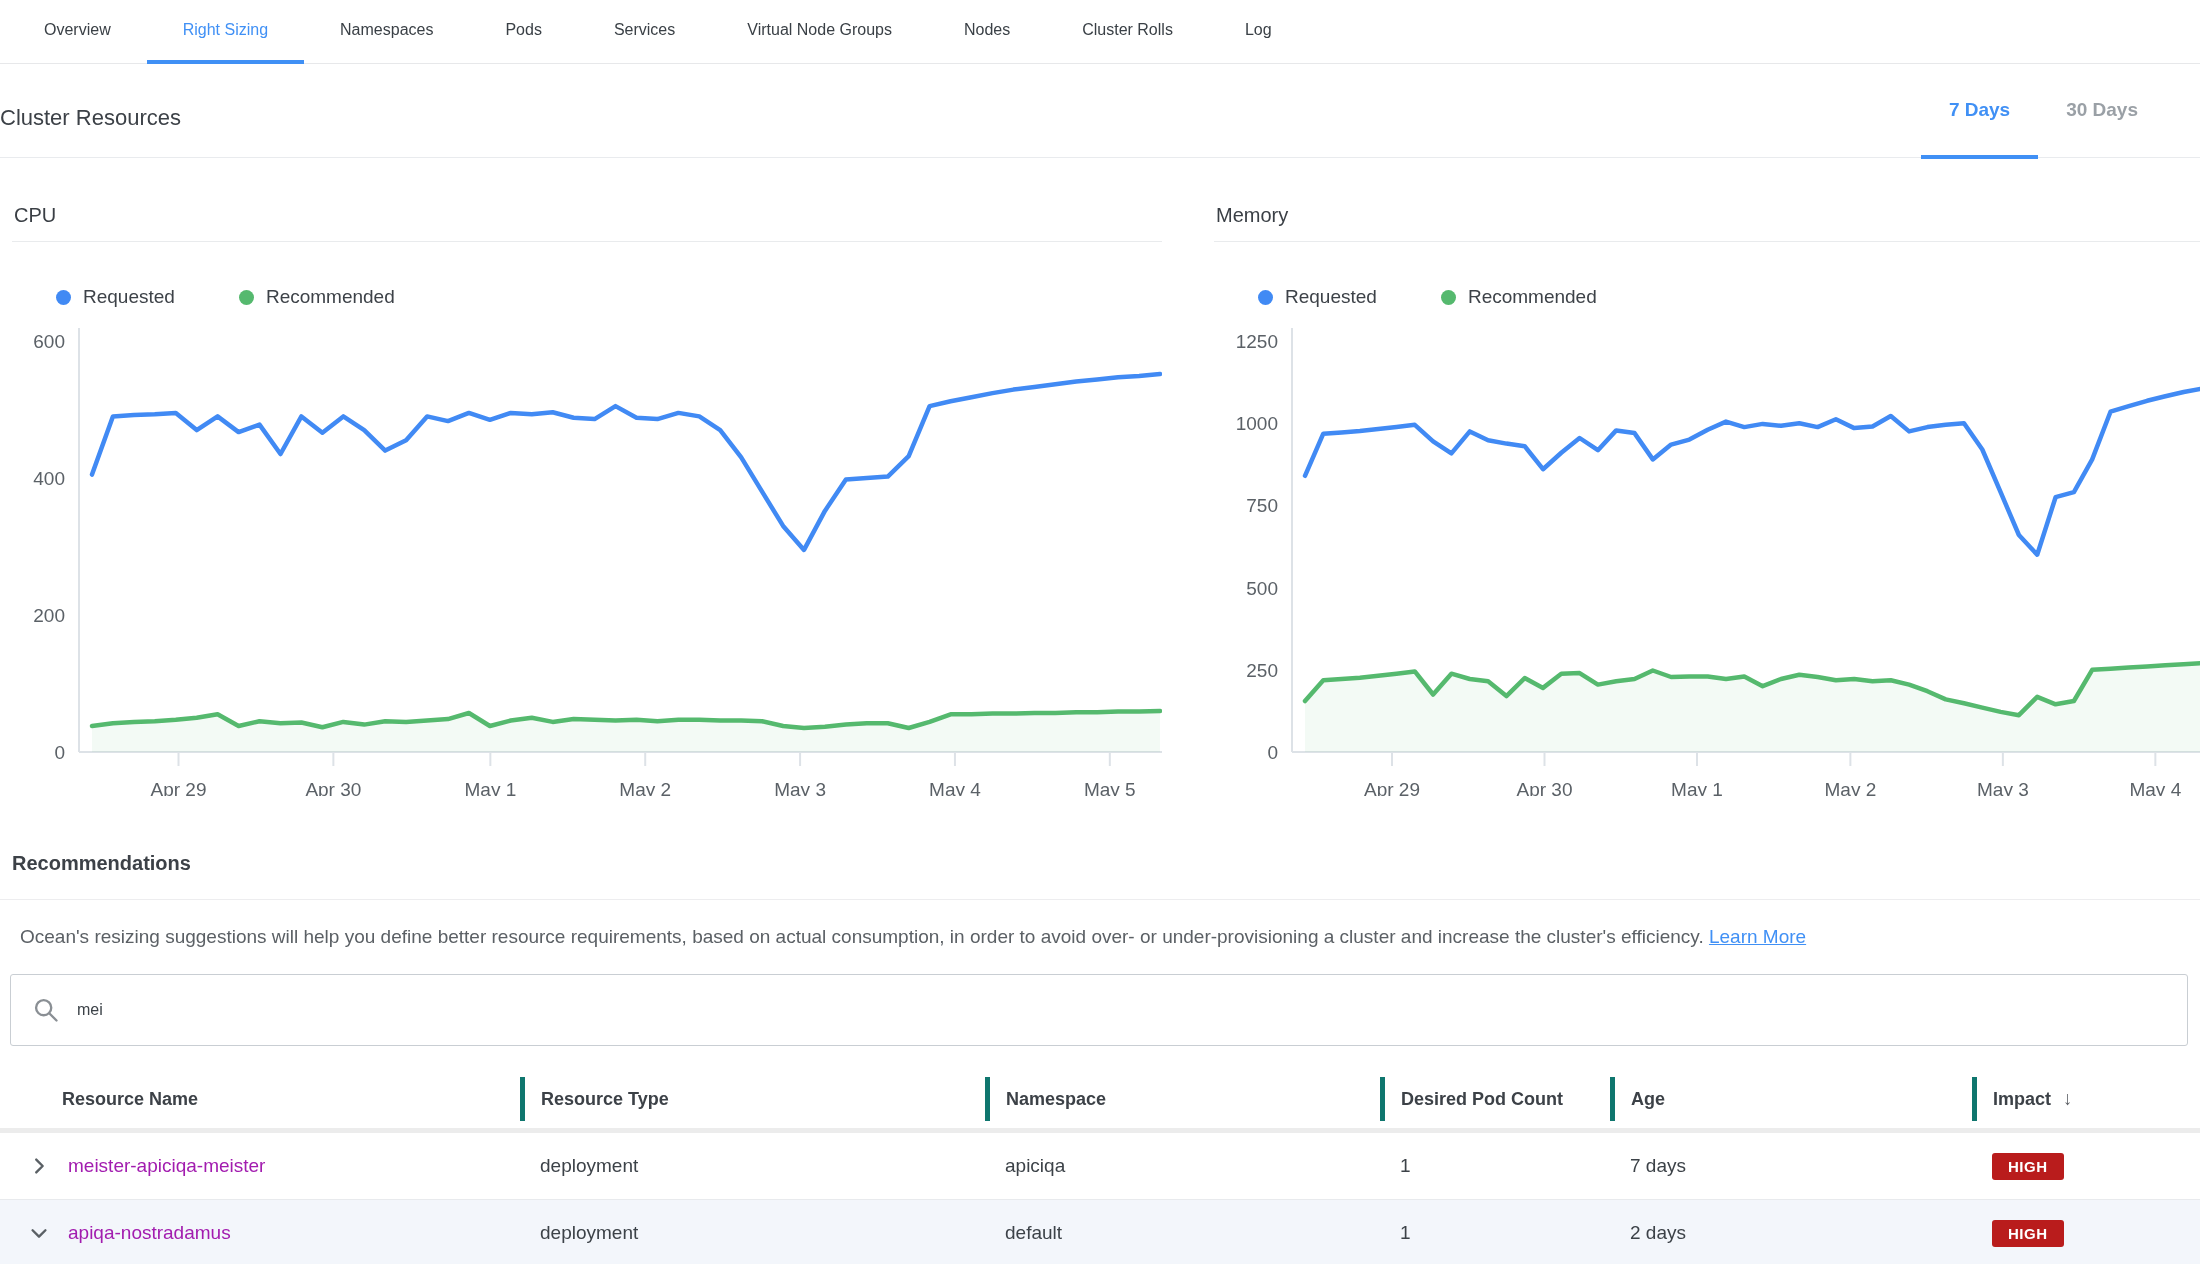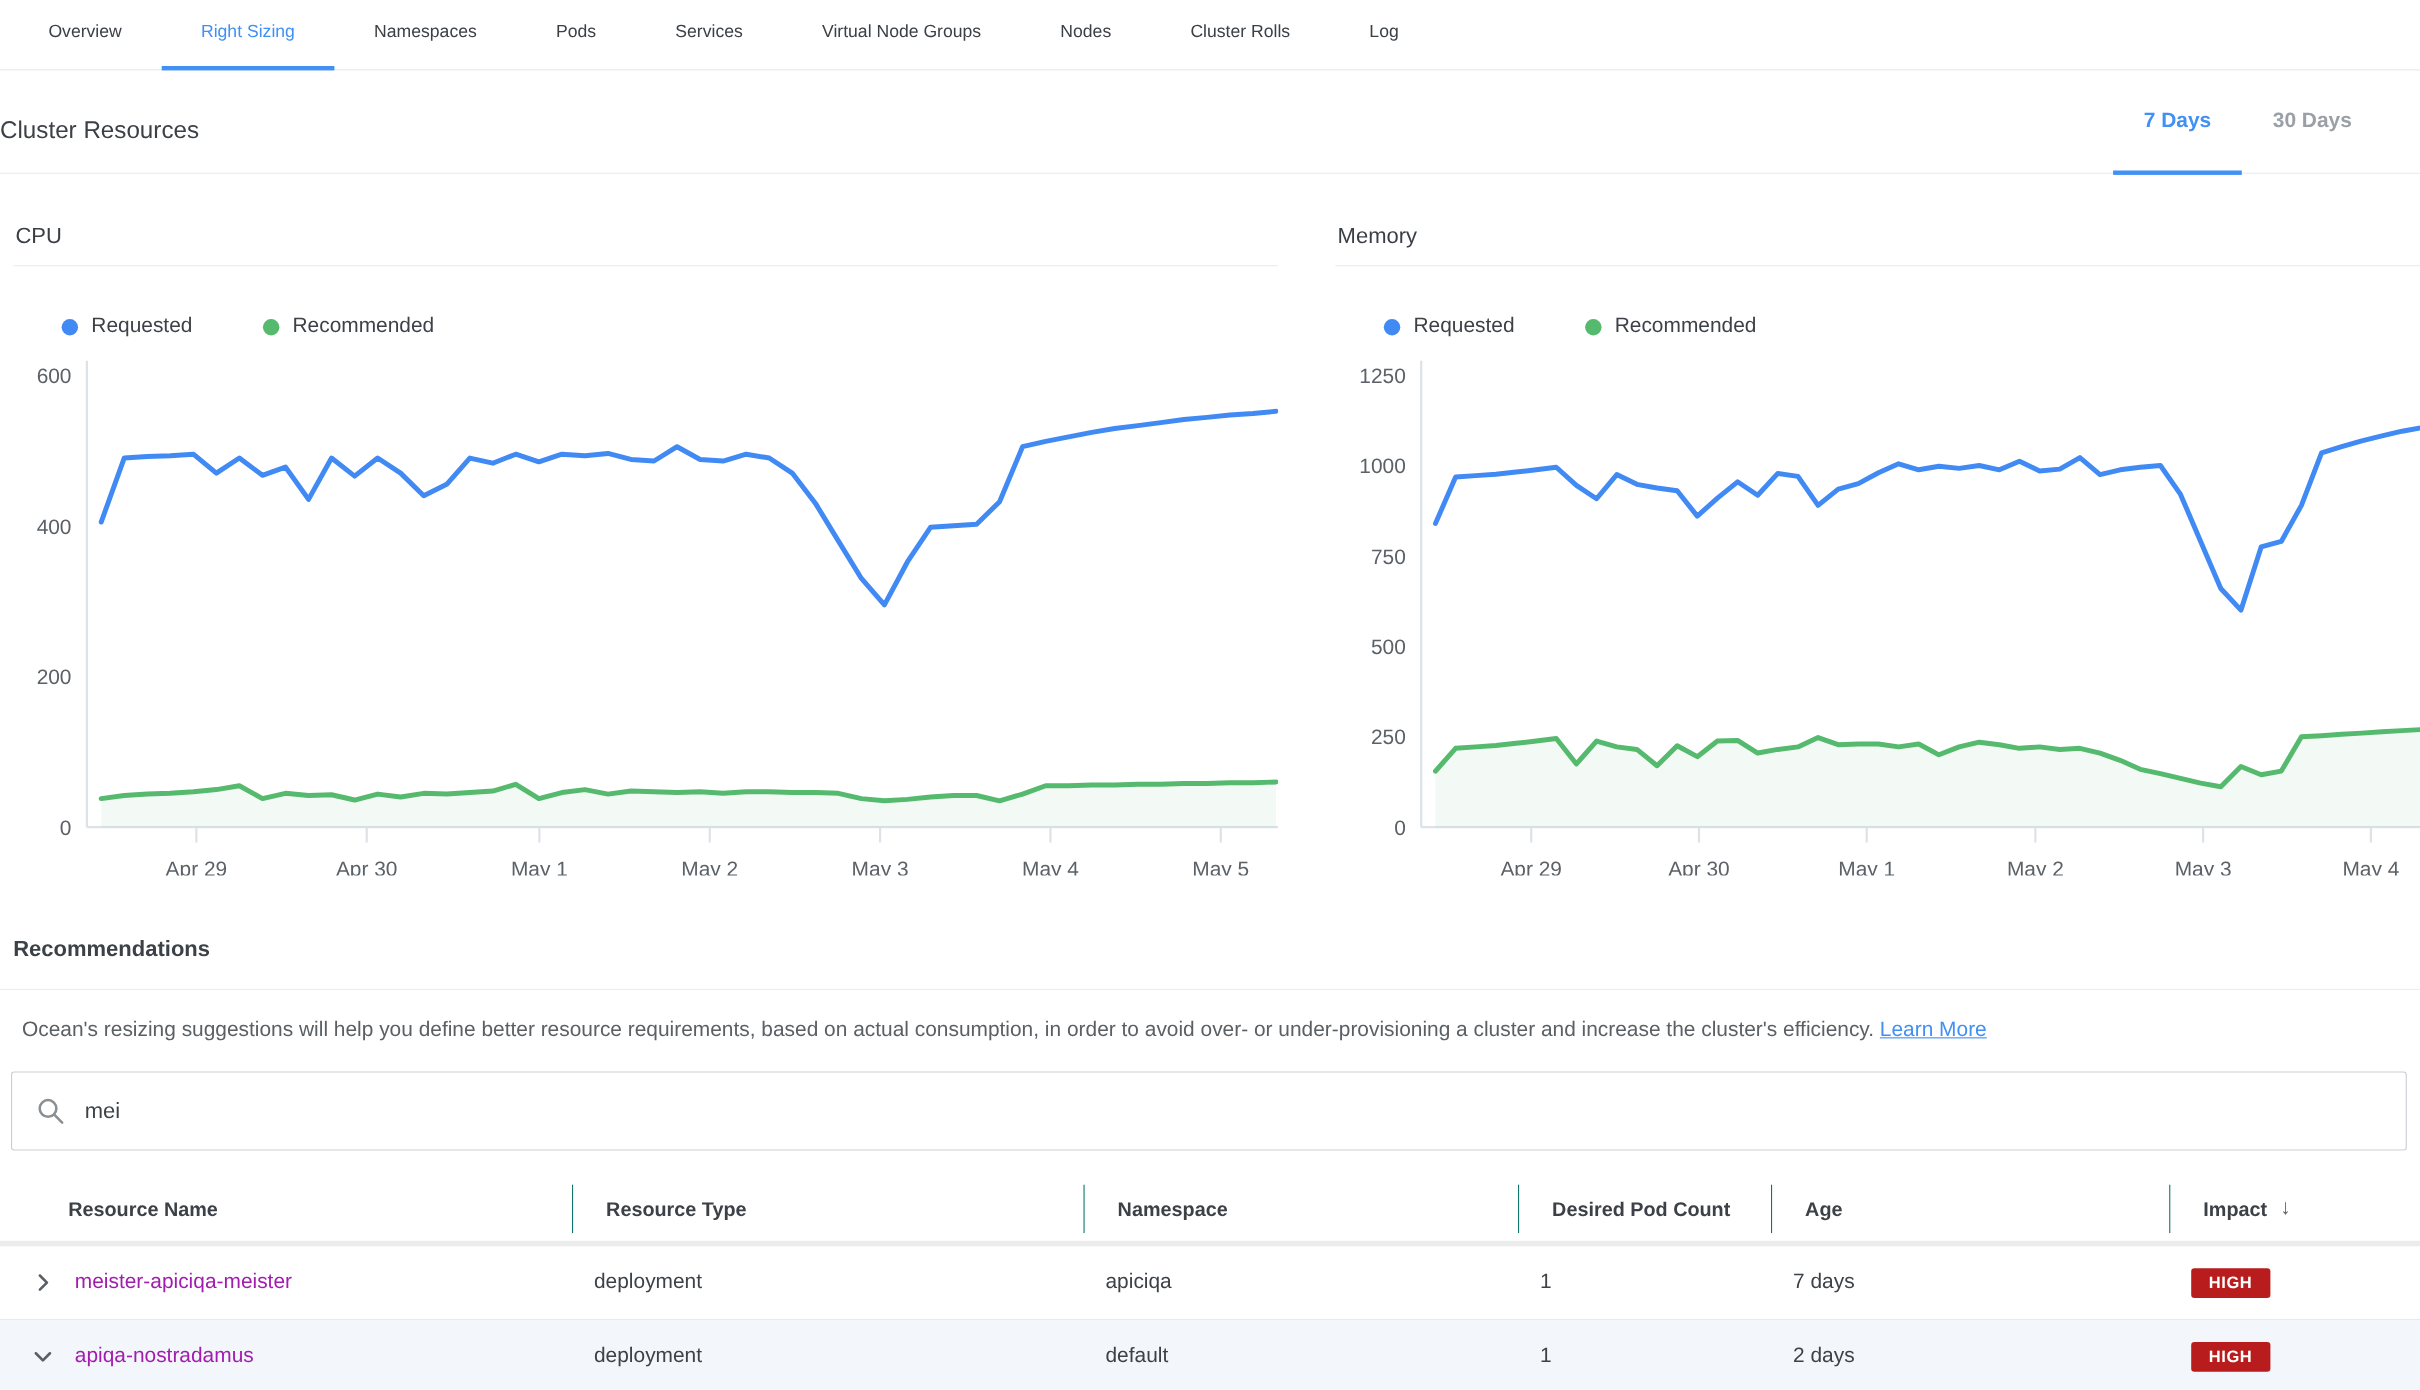--- a/index.html
+++ b/index.html
@@ -35,29 +35,29 @@
 
   
   .reco-header { margin:56px 0 0 12px; font-size:20px; font-weight:bold; color:#3c4147; }
   .reco-divider { margin-top:24px; border-bottom:1px solid #ededef; }
   .reco-text { margin:26px 12px 0 20px; font-size:19px; color:#5b6065; }
   .learn-more { color:#4090f5; text-decoration:underline; cursor:pointer; }
 
   
   .search-wrap { position:relative; margin:26px 12px 0 10px; }
   .search-input { width:100%; height:72px; border:1px solid #c9ced3; border-radius:3px;
-    font-family:"Liberation Sans", sans-serif; font-size:20px; color:#3c4248; padding:0 20px 0 66px; outline:none; }
+    font-family:"Liberation Sans", sans-serif; font-size:16px; color:#3c4248; padding:0 20px 0 66px; outline:none; }
   .search-icon { position:absolute; left:22px; top:22px; width:28px; height:28px; }
 
   
   .table { margin-top:24px; }
   .t-grid { display:grid; grid-template-columns:520px 465px 395px 230px 362px 1fr; align-items:center; }
   .t-head { height:58px; }
-  .t-head .cell { font-size:18px; font-weight:bold; color:#3c4147; padding-left:30px; height:44px;
-    display:flex; align-items:center; border-left:1px solid #0f766e; cursor:pointer; }
+  .t-head .cell { font-size:18px; font-weight:bold; color:#3c4147; padding-left:16px; height:44px;
+    display:flex; align-items:center; border-left:5px solid #0f766e; cursor:pointer; }
   .t-head .cell:first-child { border-left:none; padding-left:62px; }
   .sort-arrow { margin-left:12px; font-size:19px; color:#5f6368; font-weight:normal; }
   .t-thick-divider { height:5px; background:#ececec; }
   .t-row { height:66px; }
   .t-row .cell { font-size:19px; color:#3c4248; padding-left:20px; }
   .t-row .cell.name-cell { display:flex; align-items:center; gap:18px; padding-left:28px; }
   .t-row.alt { background:#f3f6fb; }
   .row-divider { border-bottom:1px solid #e8eaed; }
   .res-link { color:#a21caf; cursor:pointer; }
   .chev { width:22px; height:22px; cursor:pointer; flex:none; }

